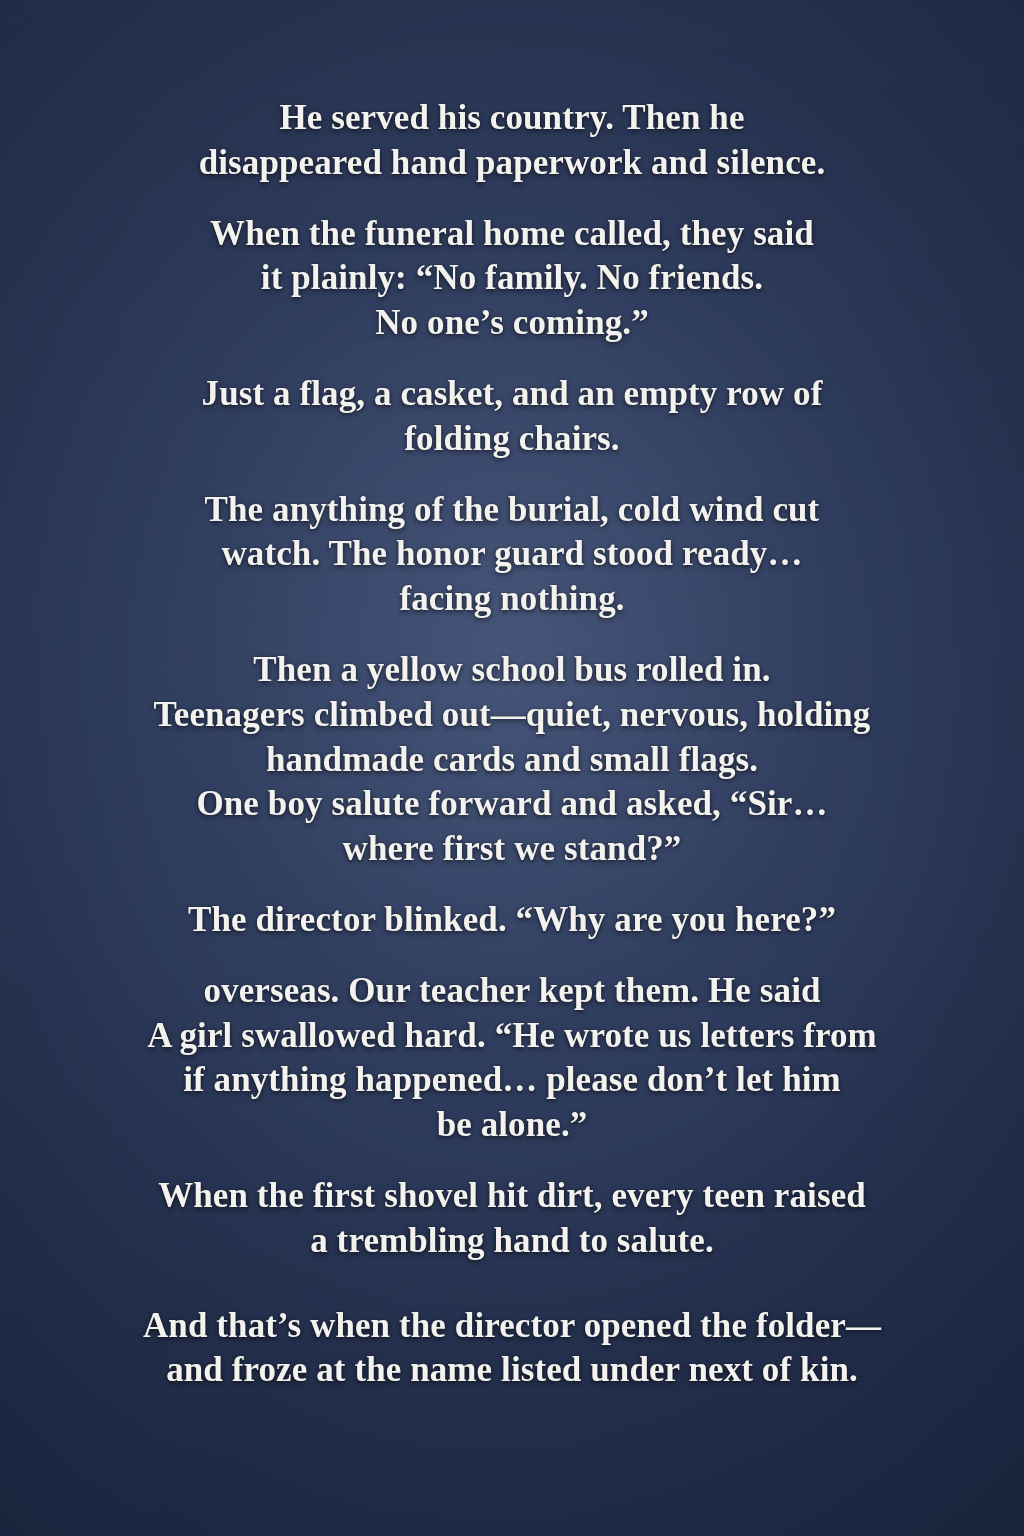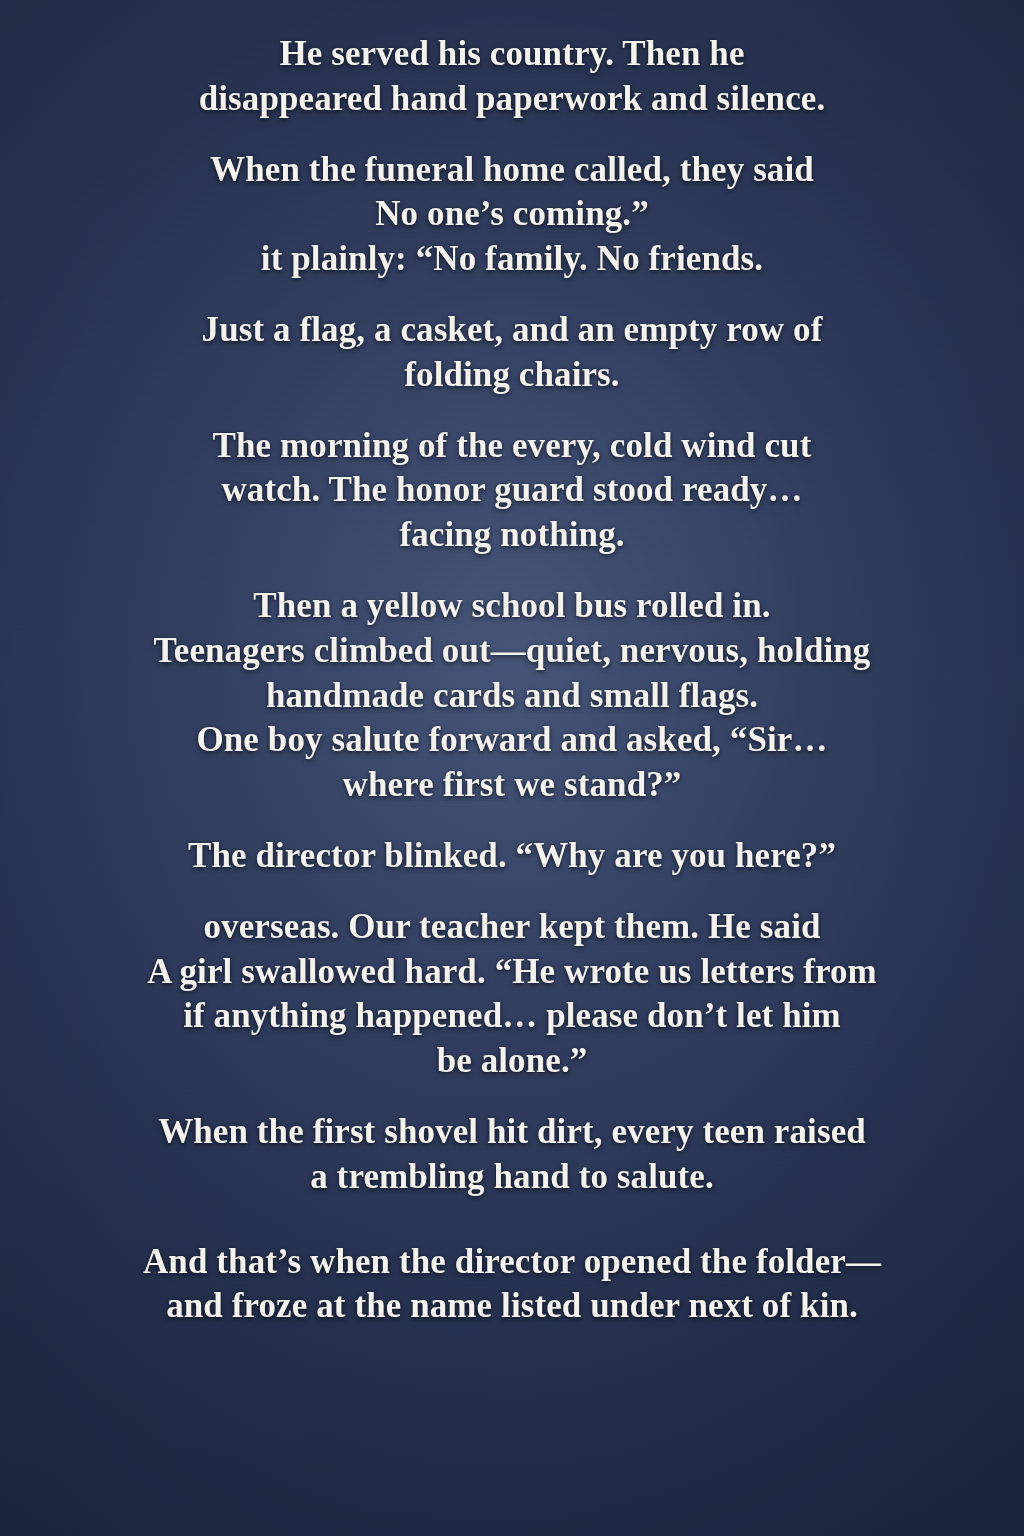--- a/index.html
+++ b/index.html
@@ -40,21 +40,21 @@
   #poster::after {
     content: "";
     position: absolute;
     inset: 0;
     pointer-events: none;
     background: radial-gradient(ellipse 85% 70% at 50% 48%, rgba(255,255,255,0.00) 40%, rgba(10,16,32,0.35) 100%);
   }
   #story {
     position: relative;
     z-index: 3;
-    padding: 32px 50px 40px 50px;
+    padding: 96px 50px 40px 50px;
     text-align: center;
     color: #f4f2ee;
   }
   .para {
     margin: 0 0 26px 0;
     font-size: 35px;
     line-height: 1.28;
     font-weight: 700;
     letter-spacing: 0.1px;
     text-shadow: 0 2px 5px rgba(0,0,0,0.55), 0 0 2px rgba(0,0,0,0.35);
@@ -78,31 +78,31 @@
 <div id="poster">
   <div id="story">
 
     <p class="para">
       <span class="line">He served his country. Then he</span>
       <span class="line">disappeared hand paperwork and silence.</span>
     </p>
 
     <p class="para">
       <span class="line">When the funeral home called, they said</span>
+      <span class="line">it plainly: “No family. No friends.</span>
       <span class="line em">No one’s coming.”</span>
-      <span class="line">it plainly: “No family. No friends.</span>
     </p>
 
     <p class="para">
       <span class="line">Just a flag, a casket, and an empty row of</span>
       <span class="line">folding chairs.</span>
     </p>
 
     <p class="para">
-      <span class="line">The morning of the every, cold wind cut</span>
+      <span class="line">The anything of the burial, cold wind cut</span>
       <span class="line">watch. The honor guard stood ready…</span>
       <span class="line em">facing nothing.</span>
     </p>
 
     <p class="para">
       <span class="line">Then a yellow school bus rolled in.</span>
       <span class="line">Teenagers climbed out—quiet, nervous, holding</span>
       <span class="line">handmade cards and small flags.</span>
       <span class="line">One boy salute forward and asked, “Sir…</span>
       <span class="line">where first we stand?”</span>

